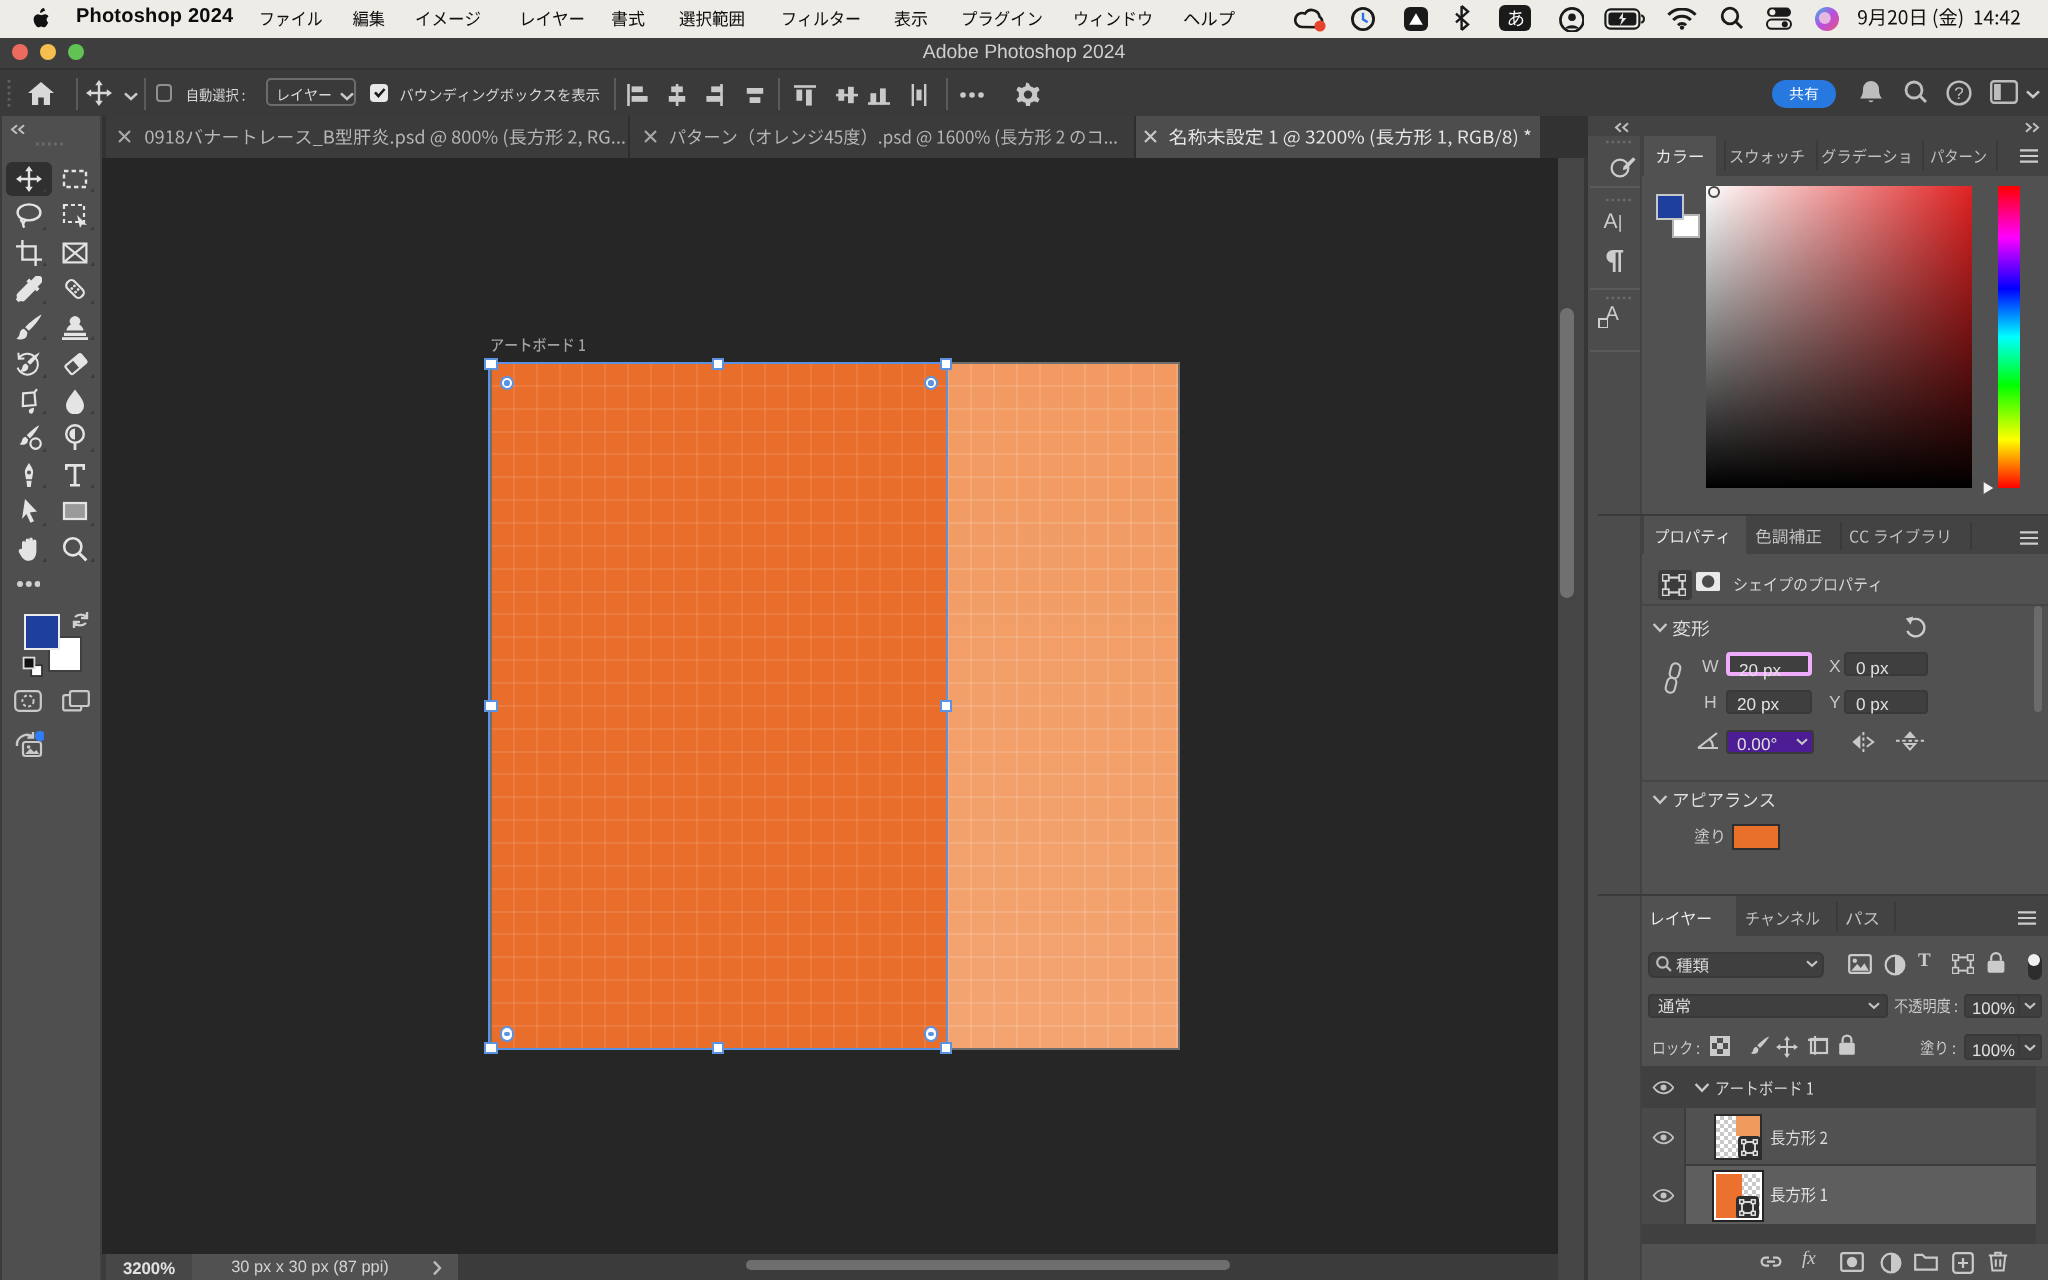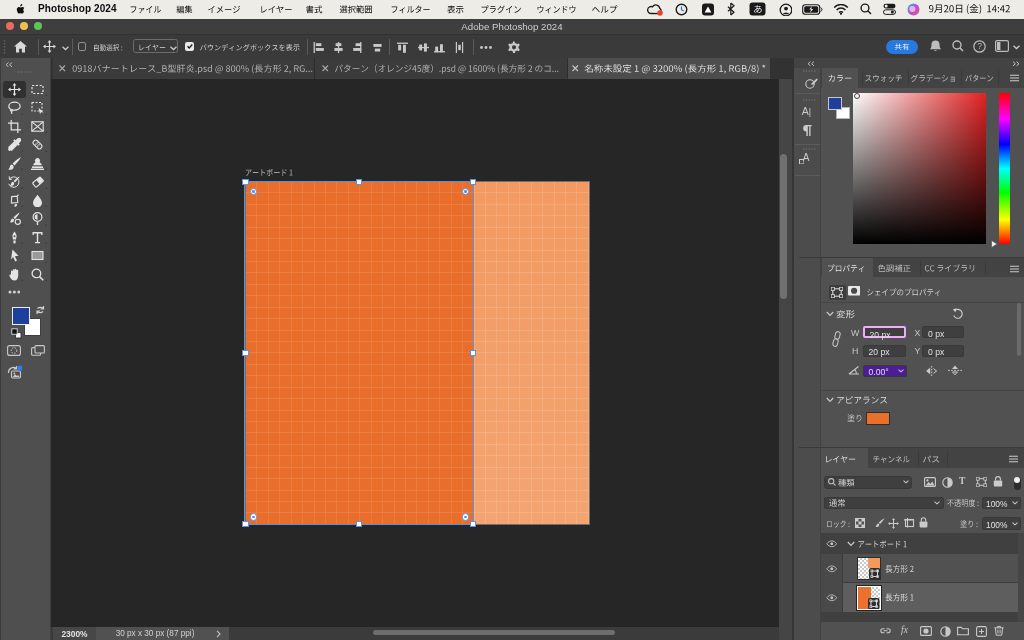--- a/index.html
+++ b/index.html
@@ -204,21 +204,21 @@
     <div style="position:absolute;left:461.7px;top:187.70000000000002px;width:7.4px;height:7.4px;border-radius:50%;background:#fff;border:1.5px solid #5b93e2;box-sizing:border-box"></div>
     <div style="position:absolute;left:464.09999999999997px;top:190.1px;width:2.6px;height:2.6px;border-radius:50%;background:#5b93e2"></div>
     <div style="position:absolute;left:249.9px;top:513.1999999999999px;width:7.4px;height:7.4px;border-radius:50%;background:#fff;border:1.5px solid #5b93e2;box-sizing:border-box"></div>
     <div style="position:absolute;left:252.29999999999998px;top:515.6px;width:2.6px;height:2.6px;border-radius:50%;background:#5b93e2"></div>
     <div style="position:absolute;left:461.90000000000003px;top:513.1999999999999px;width:7.4px;height:7.4px;border-radius:50%;background:#fff;border:1.5px solid #5b93e2;box-sizing:border-box"></div>
     <div style="position:absolute;left:464.3px;top:515.6px;width:2.6px;height:2.6px;border-radius:50%;background:#5b93e2"></div>
     <div style="position:absolute;left:780.2px;top:154px;width:7.2px;height:145px;background:#707070;border-radius:3.5px"></div>
     <div style="position:absolute;left:51px;top:627px;width:727.5px;height:13px;background:#3b3b3b"></div>
     <div style="position:absolute;left:53px;top:627px;width:43px;height:13px;background:#474747"></div>
     <div style="position:absolute;left:96px;top:627px;width:133px;height:13px;background:#515151"></div>
-    <div style="position:absolute;left:53px;top:628.6px;width:43px;text-align:center;font:bold 8.4px 'Liberation Sans',sans-serif;color:#e2e2e2">2300%</div>
+    <div style="position:absolute;left:53px;top:628.6px;width:43px;text-align:center;font:bold 8.4px 'Liberation Sans',sans-serif;color:#e2e2e2">3200%</div>
     <div style="position:absolute;left:100px;top:628.8px;width:110px;text-align:center;font:8.2px 'Liberation Sans',sans-serif;color:#d2d2d2">30 px x 30 px (87 ppi)</div>
     <svg style="position:absolute;left:216px;top:629.5px" width="5" height="8" viewBox="0 0 5 8">
       <path fill="none" stroke="#bbb" stroke-width="1.2" d="M1 0.8 L4 4 L1 7.2"></path>
     </svg>
     <div style="position:absolute;left:373px;top:629.5px;width:242px;height:5.5px;background:#6e6e6e;border-radius:2.7px"></div>
     <div style="position:absolute;left:0;top:57.5px;width:51px;height:582.5px;background:#4f4f4f;border-right:1px solid #404040;border-left:1px solid #3c3c3c;box-sizing:border-box"></div>
     <svg style="position:absolute;left:4.8px;top:61.8px" width="8" height="5.5" viewBox="0 0 8 5.5">
       <path fill="none" stroke="#bdbdbd" stroke-width="1" d="M3.5 0.6 L1 2.75 L3.5 4.9 M7 0.6 L4.5 2.75 L7 4.9"></path>
     </svg>
     <svg style="position:absolute;left:18px;top:70.7px" width="15" height="2" viewBox="0 0 15 2">

